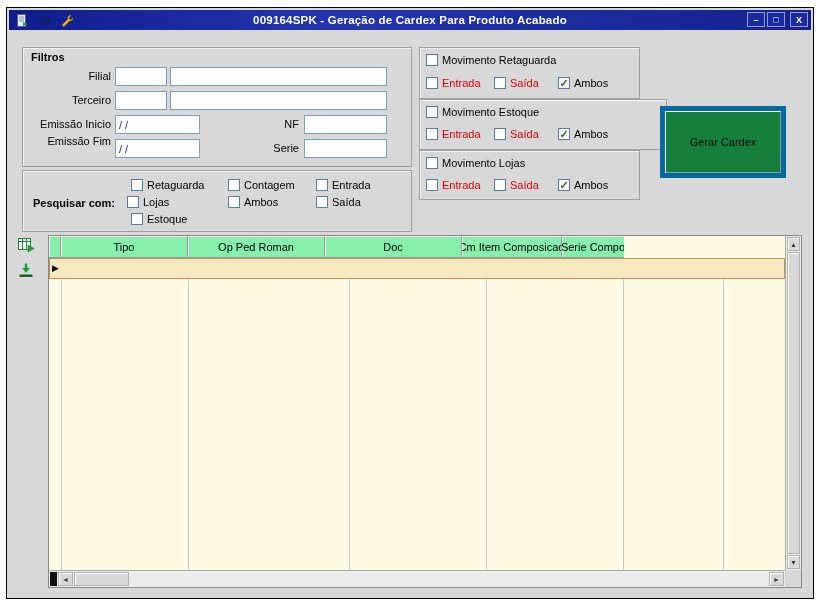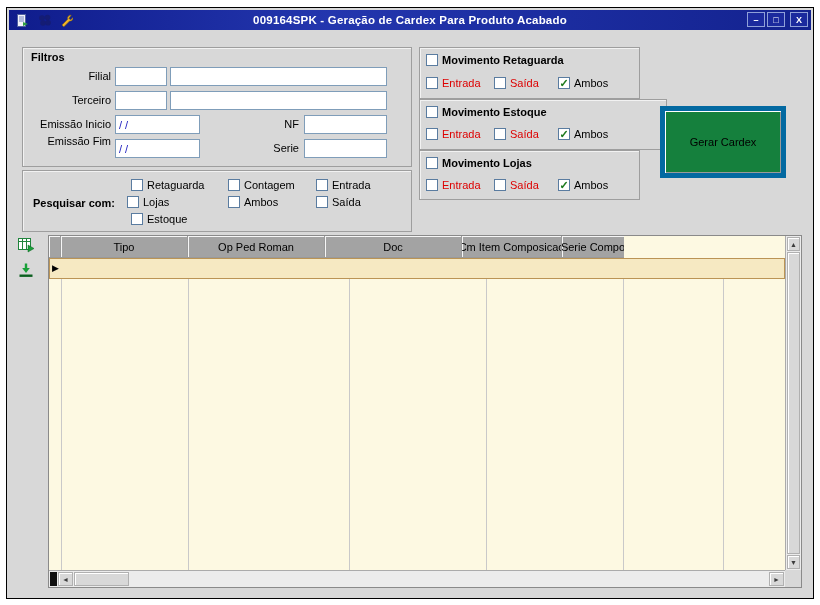--- a/index.html
+++ b/index.html
@@ -14,27 +14,27 @@
   .tb-btn{width:18px;height:15px;background:#1b2a9e;border:1px solid #8fa0d8;color:#fff;font-size:9px;font-weight:bold;display:flex;align-items:center;justify-content:center;cursor:default}
   .tb-btn.close{margin-left:3px}
   .content{position:absolute;left:3px;top:25px;right:3px;bottom:3px;background:#d8d8d8}
   .group{position:absolute;border:1px solid #9e9e9e;box-shadow:inset 1px 1px 0 #f2f2f2}
   .gcaption{position:absolute;left:8px;top:3px;font-weight:bold}
   .flabel{position:absolute;width:88px;text-align:right;line-height:19px;left:0}
   .txt{position:absolute;height:19px;background:#fff;border:1px solid #7f9db9;font-family:"Liberation Sans",sans-serif;font-size:11px;padding:0 3px}
   .txt.date{color:#2020c0}
   .cbwrap{position:absolute;display:flex;align-items:center;gap:4px;height:14px;white-space:nowrap}
   .cb{width:12px;height:12px;background:#fff;border:1px solid #5a7ca0;font-size:11px;line-height:10px;text-align:center;color:#1e7a1e;font-weight:bold;flex:0 0 auto}
-  .cbl.bold{font-weight:bold}
+  .cbl.bold{font-weight:normal}
   .cbl.red{color:#dd0000}
   .btn{position:absolute;background:#15803d;border:5px solid #0369a1;box-shadow:inset 1px 1px 0 #ffffff,inset -1px -1px 0 #9a9a9a;display:flex;align-items:center;justify-content:center;cursor:default}
   .gicon{position:absolute;width:18px;height:18px;display:flex;align-items:center;justify-content:center}
   .grid{position:absolute;left:38px;top:202px;width:754px;height:353px;border:1px solid #8a8a8a;background:#fdf9e2}
   .ghead{position:absolute;left:0;top:0;height:22px;width:736px;display:flex}
-  .gh{background:#a3a3a3;border-right:1px solid #9a9a9a;border-bottom:1px solid #9a9a9a;box-shadow:inset 1px 1px 0 #f6f6f6;display:flex;align-items:center;justify-content:center;overflow:hidden;white-space:nowrap;height:22px}
+  .gh{background:#86efac;border-right:1px solid #9a9a9a;border-bottom:1px solid #9a9a9a;box-shadow:inset 1px 1px 0 #f6f6f6;display:flex;align-items:center;justify-content:center;overflow:hidden;white-space:nowrap;height:22px}
   .gbody{position:absolute;left:0;top:22px;width:736px;height:312px;background:#fdf9e2;overflow:hidden}
   .colline{position:absolute;top:0;bottom:0;width:1px;background:#c9c9c9}
   .grow{position:absolute;left:0;top:0;width:736px;height:21px;display:flex;background:#f6e9c2;border:1px solid #bb9455}
   .gsel{width:12px;position:relative}
   .gmark{position:absolute;left:2px;top:3px;font-size:9px;color:#000;line-height:12px}
   .gc{overflow:hidden}
   .vscroll{position:absolute;top:0;right:0;width:16px;height:334px;background:#ececec;border-left:1px solid #ababab}
   .hscroll{position:absolute;left:0;bottom:0;width:736px;height:17px;background:#ececec;border-top:1px solid #ababab}
   .sbface{background:#d8d8d8;border:1px solid #b0b0b0;box-shadow:inset 1px 1px 0 #fff;display:flex;align-items:center;justify-content:center;font-size:7px;color:#3c3c3c}
   .sb-up{position:absolute;top:1px;left:1px;width:13px;height:14px}

